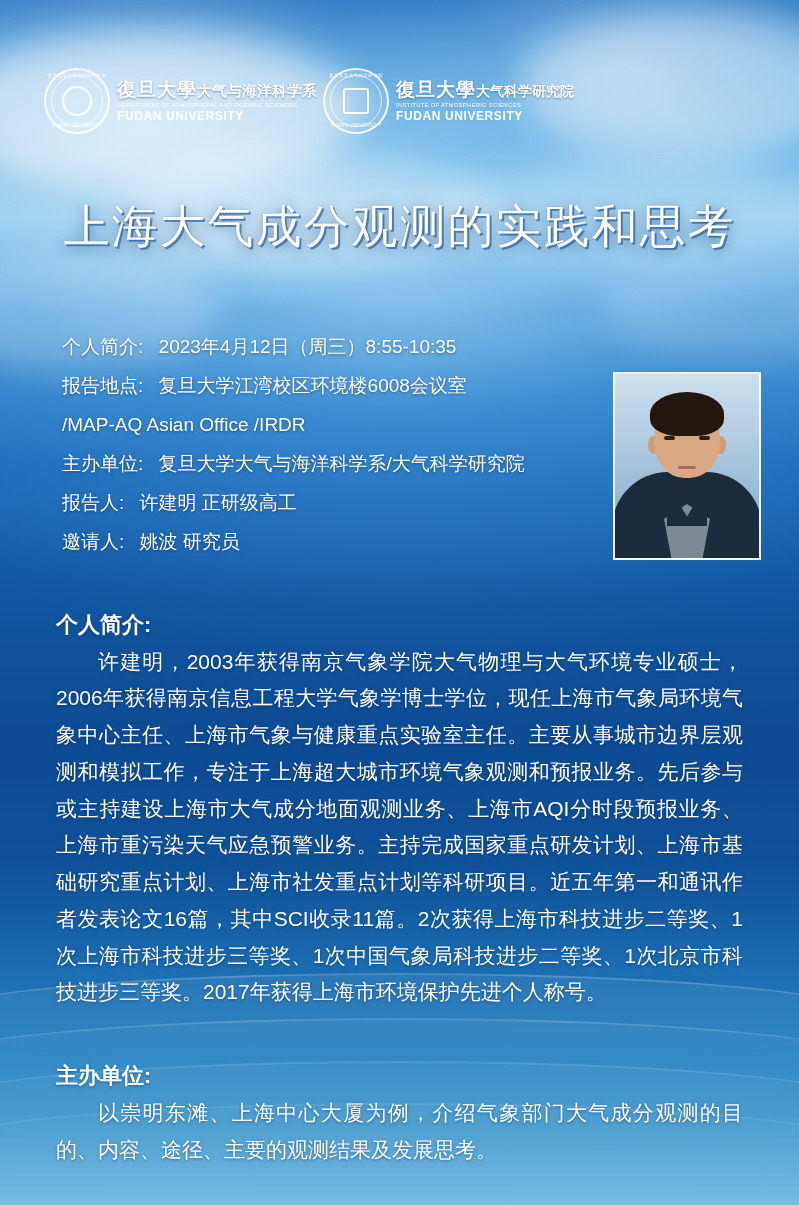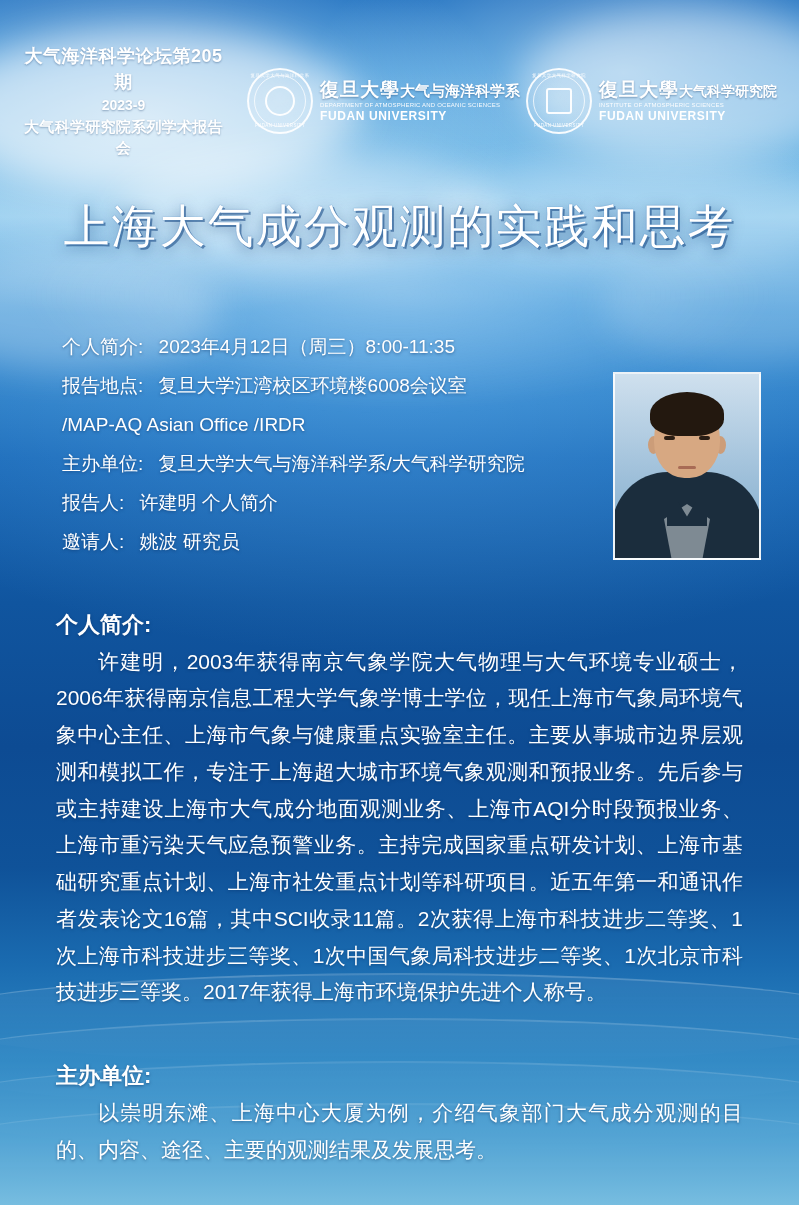--- a/index.html
+++ b/index.html
@@ -316,25 +316,20 @@
 
   <div class="waves">
     <div class="wave w1"></div>
     <div class="wave w2"></div>
     <div class="wave w3"></div>
     <div class="wave w4"></div>
   </div>
 
   <div class="header">
 
-    <div class="forum-block">
-      <div class="forum-line1">大气海洋科学论坛第205期</div>
-      <div class="forum-line2">2023-9</div>
-      <div class="forum-line3">大气科学研究院系列学术报告会</div>
-    </div>
 
     <div class="logos">
 
       <div class="logo-unit">
         <div class="seal">
           <div class="seal-ring-text">复旦大学大气与海洋科学系</div>
           <div class="seal-core"></div>
           <div class="seal-ring-text bot">FUDAN UNIVERSITY</div>
         </div>
         <div class="logo-text">
@@ -375,36 +370,36 @@
     <div class="p-head"></div>
     <div class="p-hair"></div>
     <div class="p-eye-l"></div>
     <div class="p-eye-r"></div>
     <div class="p-mouth"></div>
   </div>
 
   <div class="info">
     <div class="info-row">
       <span class="info-label">个人简介:</span>
-      <span class="info-value">2023年4月12日（周三）8:00-11:35</span>
+      <span class="info-value">2023年4月12日（周三）8:55-10:35</span>
     </div>
     <div class="info-row">
       <span class="info-label">报告地点:</span>
       <span class="info-value">复旦大学江湾校区环境楼6008会议室</span>
     </div>
     <div class="info-row">
       <span class="info-label">/MAP-AQ Asian Office /IRDR</span>
     </div>
     <div class="info-row">
       <span class="info-label">主办单位:</span>
       <span class="info-value">复旦大学大气与海洋科学系/大气科学研究院</span>
     </div>
     <div class="info-row">
       <span class="info-label">报告人:</span>
-      <span class="info-value">许建明  个人简介</span>
+      <span class="info-value">许建明  正研级高工</span>
     </div>
     <div class="info-row">
       <span class="info-label">邀请人:</span>
       <span class="info-value">姚波  研究员</span>
     </div>
   </div>
 
   <div class="section bio">
     <div class="section-title">个人简介:</div>
     <div class="section-body">许建明，2003年获得南京气象学院大气物理与大气环境专业硕士，2006年获得南京信息工程大学气象学博士学位，现任上海市气象局环境气象中心主任、上海市气象与健康重点实验室主任。主要从事城市边界层观测和模拟工作，专注于上海超大城市环境气象观测和预报业务。先后参与或主持建设上海市大气成分地面观测业务、上海市AQI分时段预报业务、上海市重污染天气应急预警业务。主持完成国家重点研发计划、上海市基础研究重点计划、上海市社发重点计划等科研项目。近五年第一和通讯作者发表论文16篇，其中SCI收录11篇。2次获得上海市科技进步二等奖、1次上海市科技进步三等奖、1次中国气象局科技进步二等奖、1次北京市科技进步三等奖。2017年获得上海市环境保护先进个人称号。</div>

